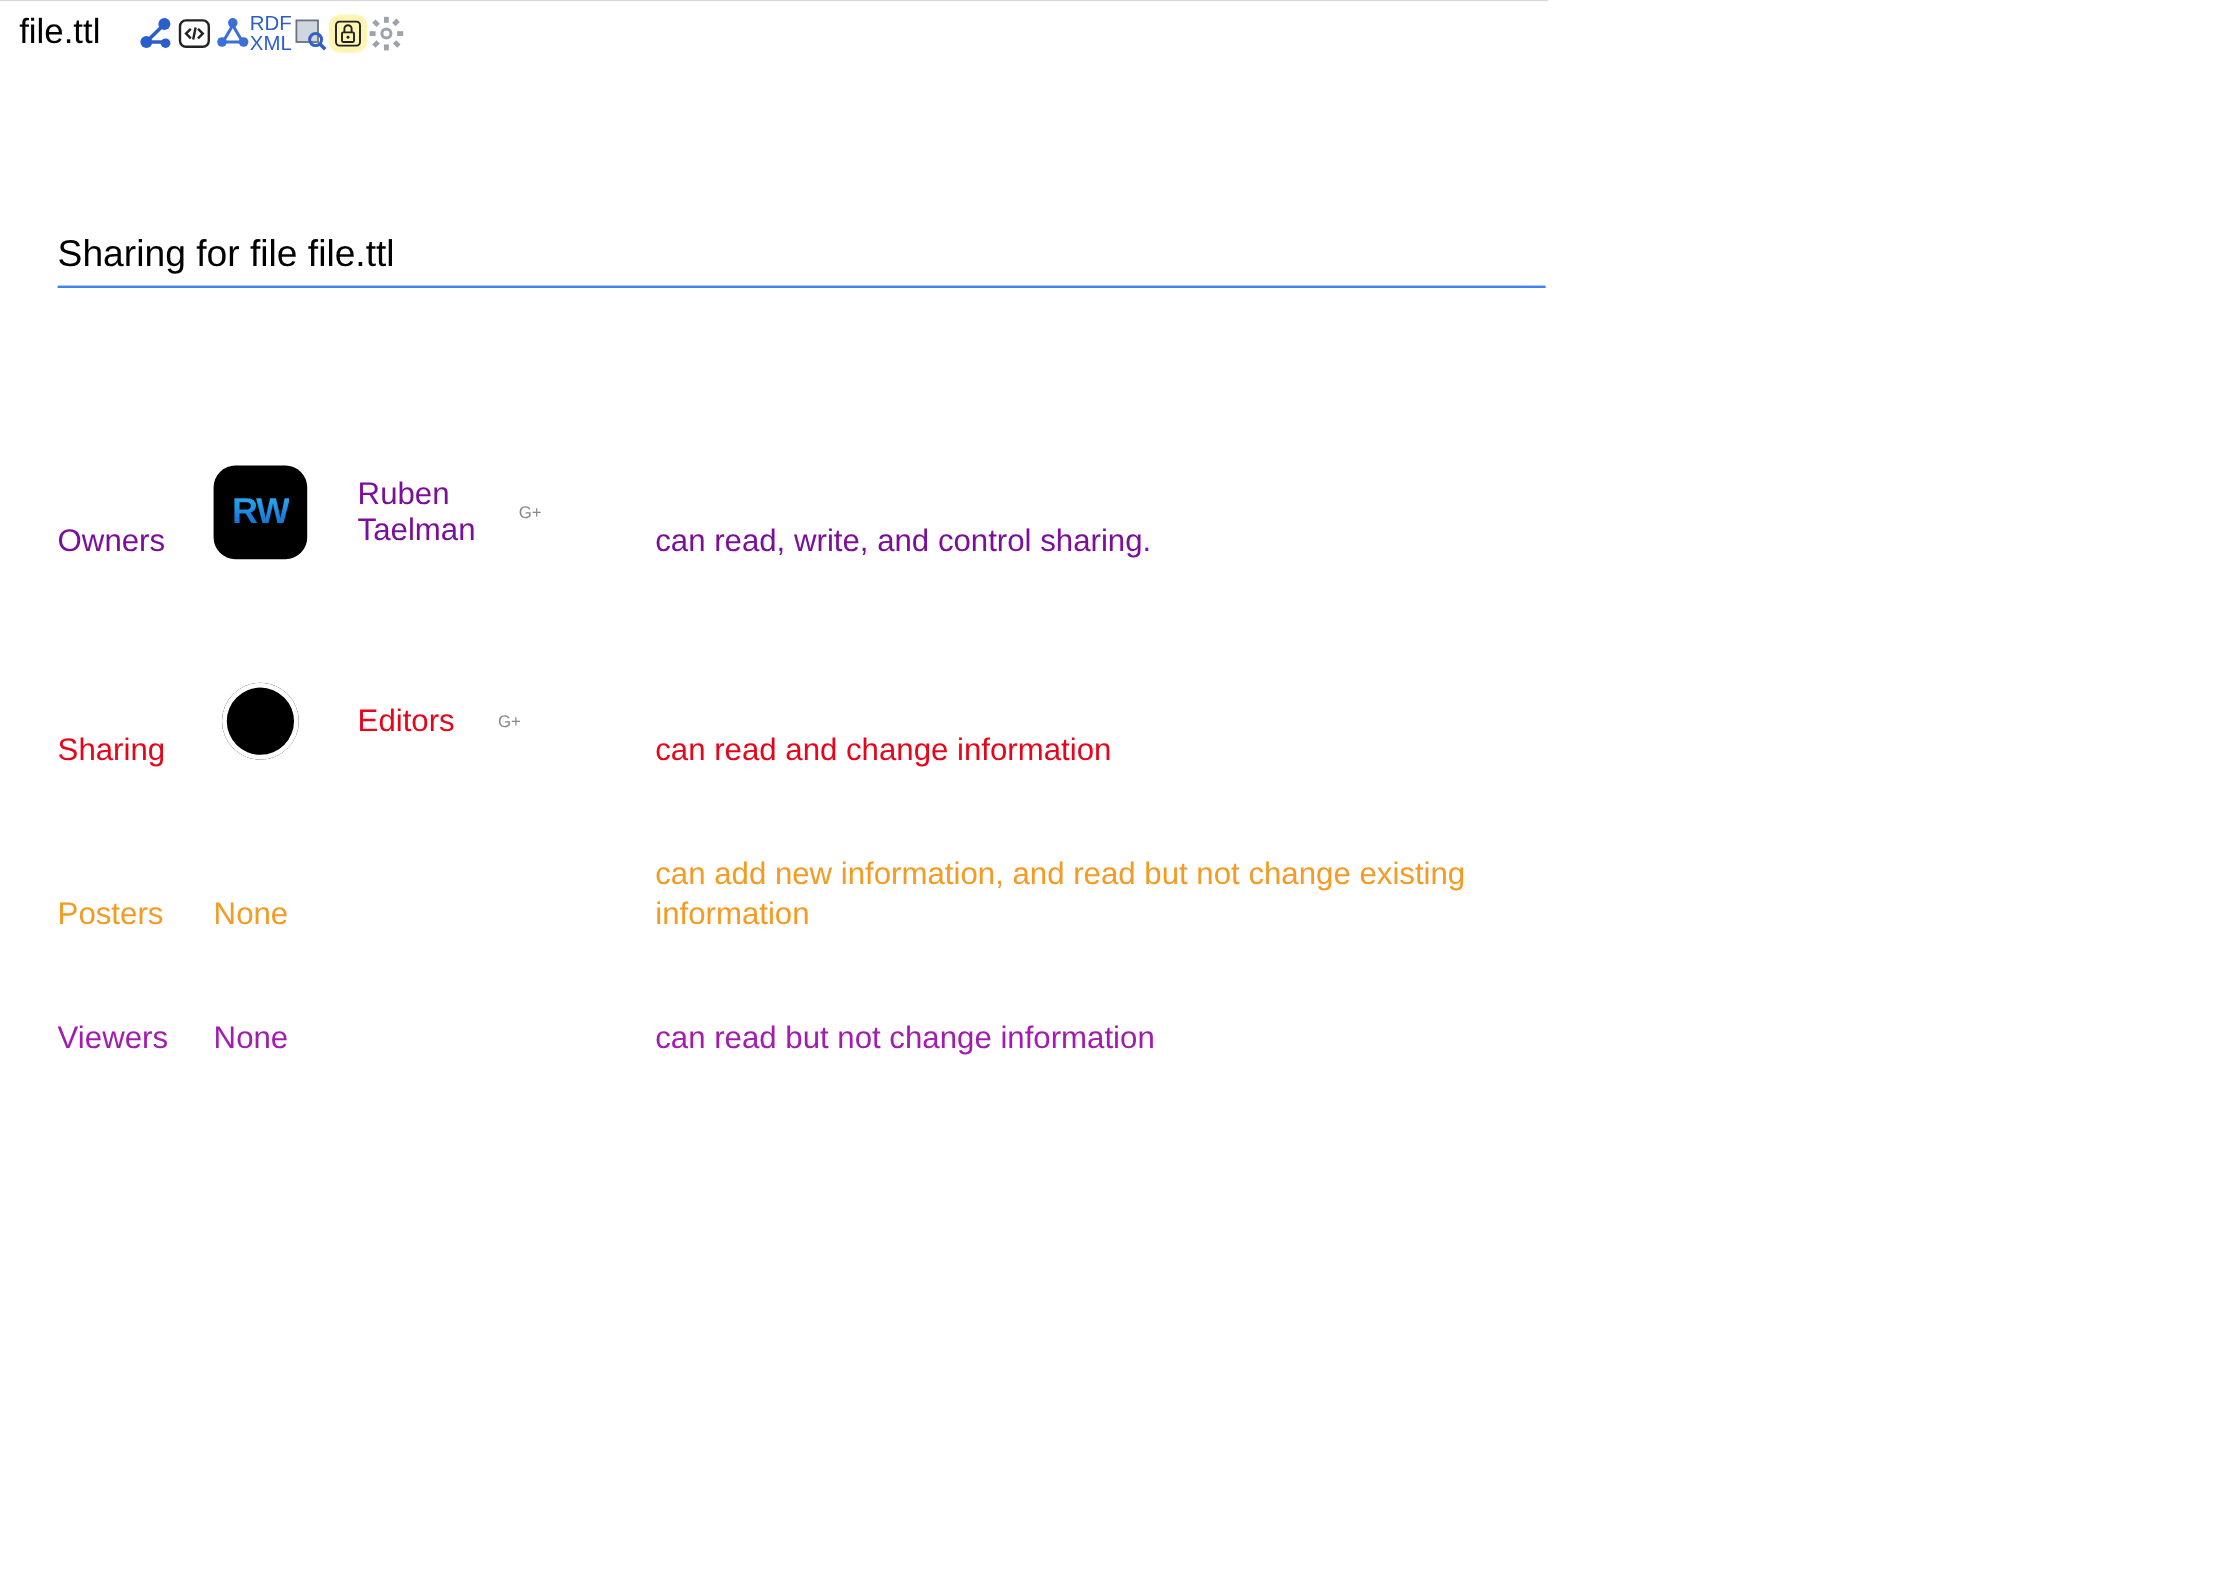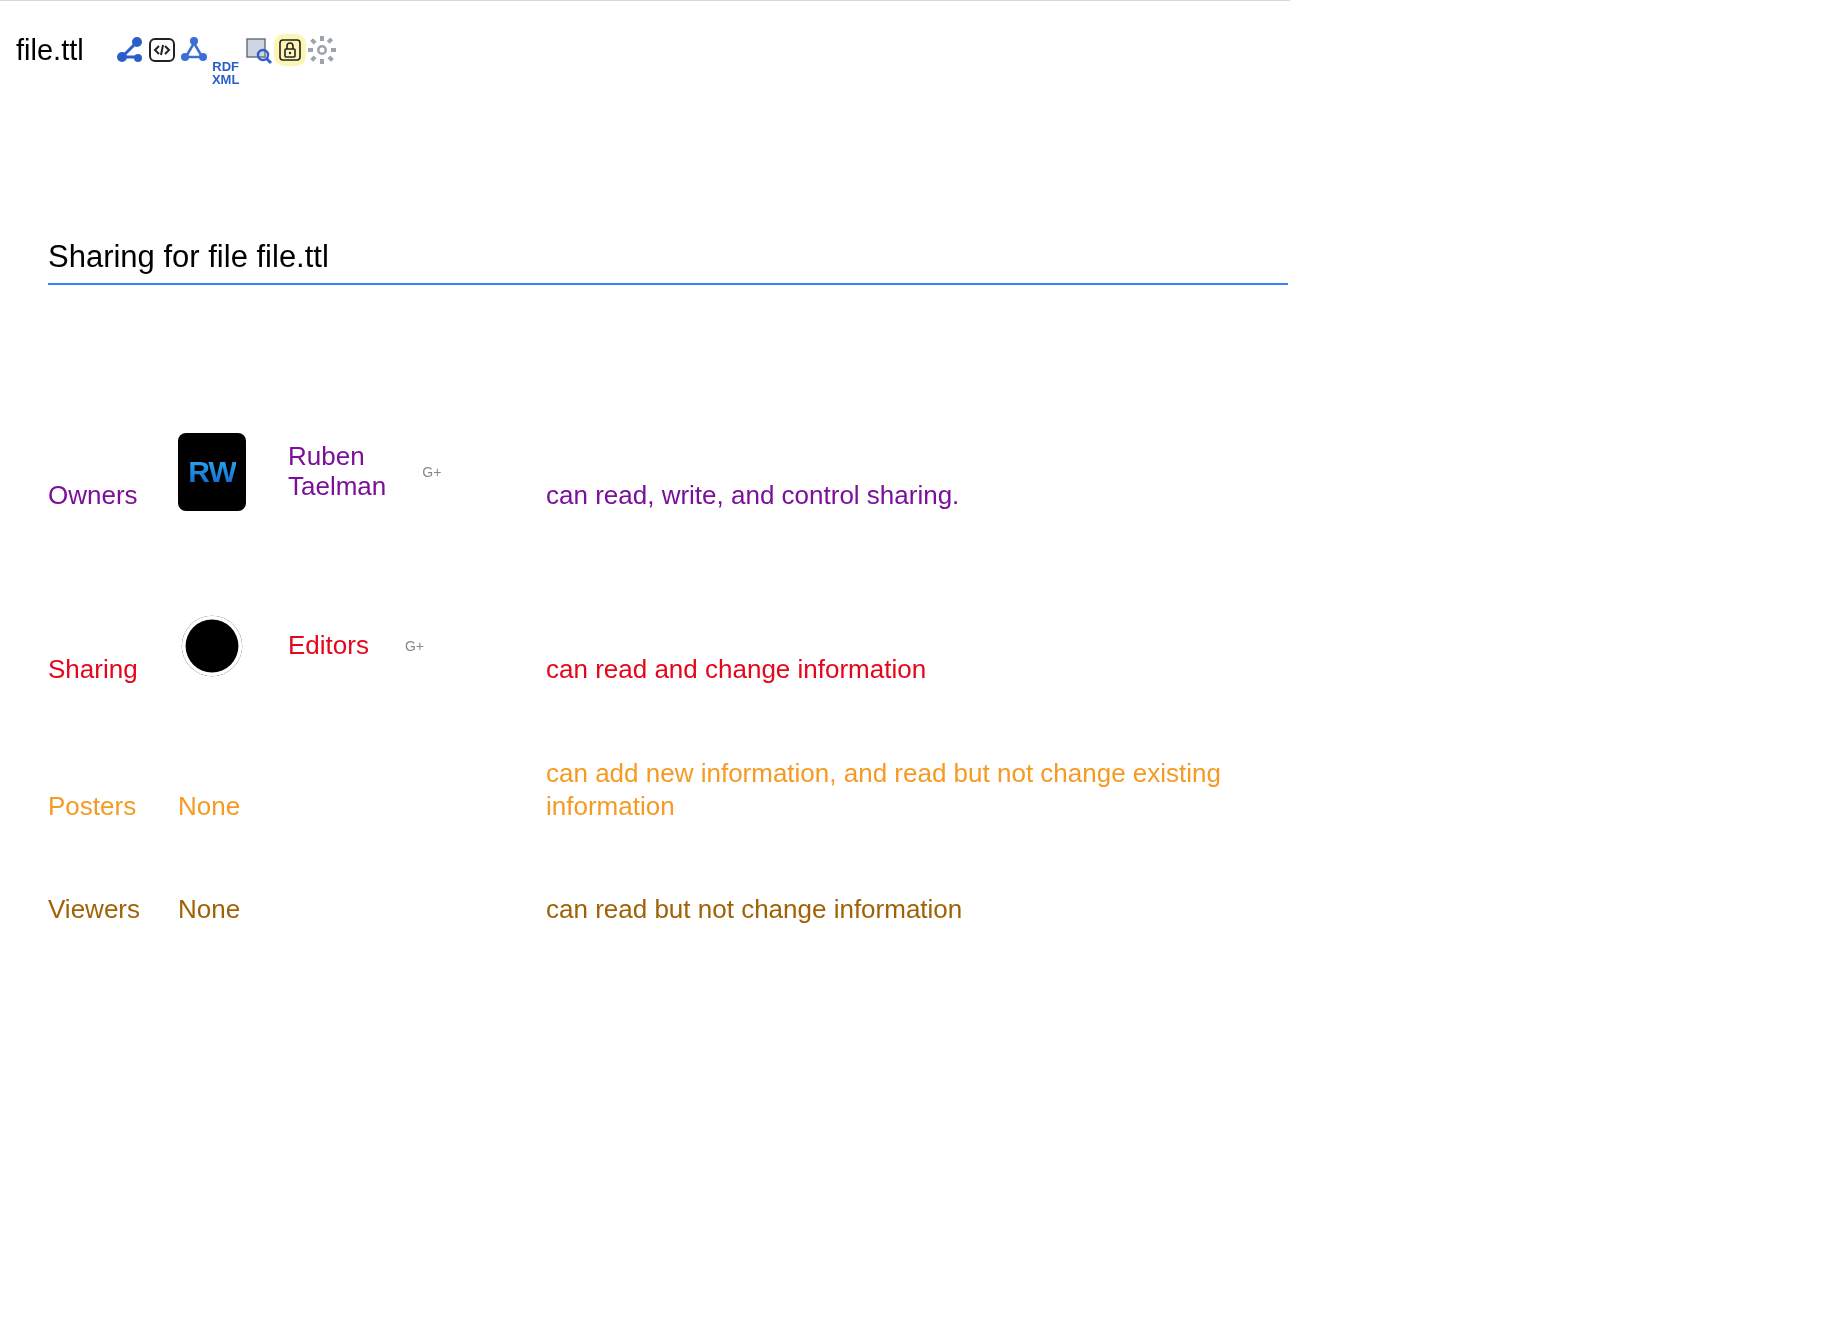--- a/index.html
+++ b/index.html
@@ -63,23 +63,23 @@
     padding: 18px 0;
   }
   .col-role   { width: 130px; }
   .col-who    { width: 368px; }
   .col-desc   { }
   .who-cell {
     display: flex;
     align-items: center;
   }
   .avatar {
-    width: 68px;
+    width: 78px;
     height: 78px;
-    border-radius: 8px;
+    border-radius: 18px;
     background: #000;
     display: inline-flex;
     align-items: center;
     justify-content: center;
     margin-right: 18px;
     flex-shrink: 0;
   }
   .avatar.rw span {
     font-family: "Arial Black", Arial, sans-serif;
     font-weight: 900;
@@ -99,21 +99,21 @@
     font-size: 14px;
     margin-left: 36px;
     cursor: pointer;
   }
 
   
   .row-owners     { color: #7b0f9a; }
   .row-editors    { color: #e6061b; }
   .row-posters    { color: #f59a23; }
   .row-submitters { color: #b8c431; }
-  .row-viewers    { color: #a16207; }
+  .row-viewers    { color: #a21caf; }
 
   .none-text { }
 </style>
 </head>
 <body>
 
 <div class="page">
 
   <div class="toolbar">
     <span class="filename">file.ttl</span>
@@ -141,21 +141,21 @@
       <svg width="30" height="30" viewBox="0 0 30 30">
         <circle cx="15" cy="6" r="4" fill="#3b6fd6"></circle>
         <circle cx="6" cy="22" r="4" fill="#3b6fd6"></circle>
         <circle cx="24" cy="22" r="4" fill="#3b6fd6"></circle>
         <line x1="15" y1="8" x2="8" y2="20" stroke="#3b6fd6" stroke-width="2.5"></line>
         <line x1="15" y1="8" x2="22" y2="20" stroke="#3b6fd6" stroke-width="2.5"></line>
         <line x1="8" y1="22" x2="22" y2="22" stroke="#3b6fd6" stroke-width="2.5"></line>
       </svg>
     </span>
 
-    <span class="tool-icon" title="RDF/XML" style="font-family:Arial; font-weight:bold; font-size:13px; line-height:1; color:#2a5fcb; flex-direction:column;margin-top:46px;">
+    <span class="tool-icon" title="RDF/XML" style="font-family:Arial; font-weight:normal; font-size:17px; line-height:1; color:#2a5fcb; flex-direction:column;">
       <span>RDF</span>
       <span>XML</span>
     </span>
 
     <span class="tool-icon" title="Inspect">
       <svg width="30" height="30" viewBox="0 0 30 30">
         <rect x="4" y="4" width="18" height="18" fill="#cfd6df" stroke="#6b7280" stroke-width="1.5"></rect>
         <circle cx="20" cy="20" r="5" fill="none" stroke="#3260c4" stroke-width="2.5"></circle>
         <line x1="23" y1="23" x2="28" y2="28" stroke="#3260c4" stroke-width="3"></line>
       </svg>

